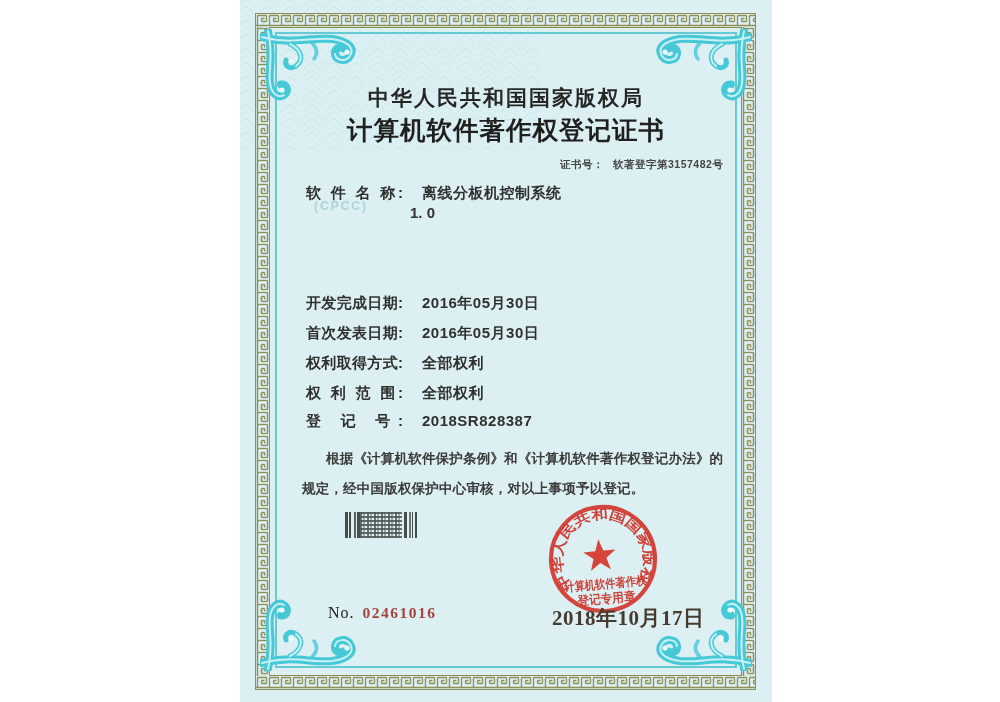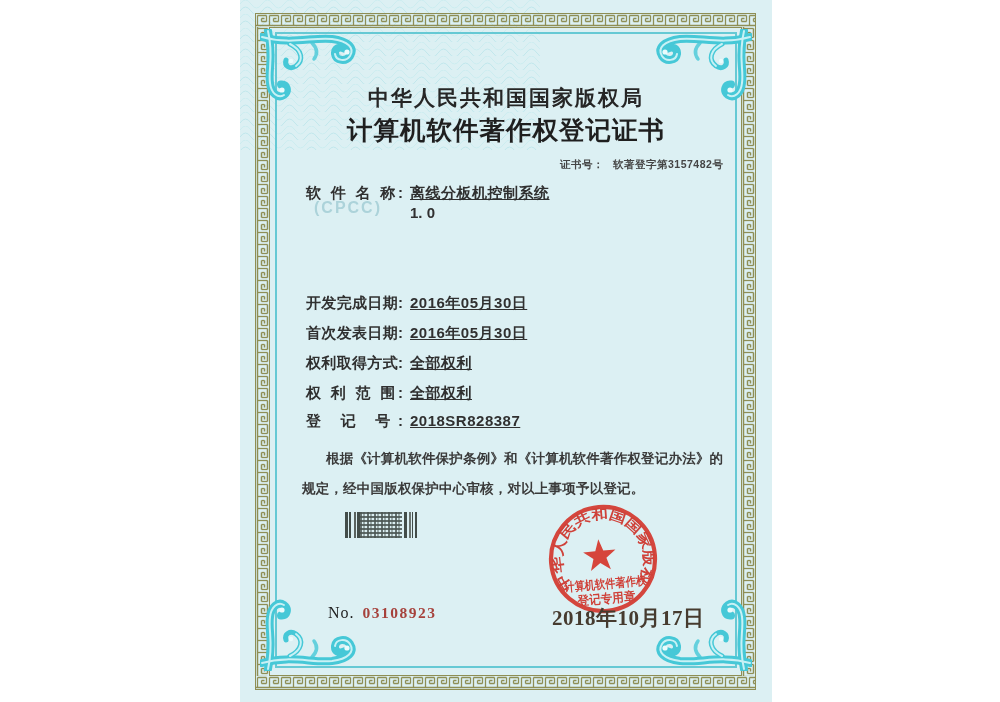--- a/index.html
+++ b/index.html
@@ -36,28 +36,28 @@
 
   
   .abs { position:absolute; z-index:4; }
   .authority { left:0; width:100%; top:84px; text-align:center;
                font-size:21px; font-weight:700; letter-spacing:2px; color:#262626; }
   .maintitle { left:0; width:100%; top:113px; text-align:center;
                font-size:25.5px; font-weight:700; letter-spacing:1px; color:#1f1f1f; }
   .certno { left:320px; top:158px; font-size:10.5px; color:#454545;
             display:flex; gap:9px; letter-spacing:.5px;
             font-family:"Liberation Sans","DejaVu Sans",sans-serif; font-weight:600;}
-  .cpcc { left:74px; top:199px; font-size:16px; font-weight:700; letter-spacing:2px;
+  .cpcc { left:74px; top:199px; font-size:12px; font-weight:700; letter-spacing:2px;
           color:rgba(73,150,166,.32); font-family:"Liberation Sans",sans-serif; }
 
   .frow { left:66px; display:flex; align-items:flex-start;
           font-family:"Liberation Sans","DejaVu Sans",sans-serif;
           font-size:15px; font-weight:600; color:#303030; line-height:1.05; }
   .flabel { width:97px; text-align:justify; text-align-last:justify; flex:none; }
-  .fvalue { margin-left:7px; letter-spacing:.5px;text-decoration:underline; }
+  .fvalue { margin-left:19px; letter-spacing:.5px; }
   .v2 { left:170px; font-family:"Liberation Sans","DejaVu Sans",sans-serif;
         font-size:15px; font-weight:600; color:#303030; }
   .r0{top:185px}.r1{top:238px}.r2{top:295px}.r3{top:325px}
   .r4{top:355px}.r5{top:385px}.r6{top:413px}
   .rv2{top:204px}
 
   .stmt { left:62px; width:404px; font-size:13.5px; font-weight:600; color:#3a3a3a;
           white-space:nowrap; letter-spacing:.2px; }
   .stmt1 { top:450px; text-indent:24px; }
   .stmt2 { top:480px; }
@@ -264,17 +264,17 @@
       </text>
       <polygon fill="#d6392e" points="82,65 86,76.5 98.2,76.7 88.5,84.1 92,95.8 82,88.8 72,95.8 75.5,84.1 65.8,76.7 78,76.5"></polygon>
       <text x="85" y="114" text-anchor="middle" font-size="12" fill="#cf342b" textLength="82" lengthAdjust="spacingAndGlyphs">计算机软件著作权</text>
       <text x="85" y="129" text-anchor="middle" font-size="12.5" fill="#cf342b" textLength="58" lengthAdjust="spacingAndGlyphs">登记专用章</text>
     </svg>
 
     <div class="abs sealdate">2018年10月17日</div>
 
     <div class="abs serial">
       <span class="serial-label">No.</span>
-      <span class="serial-num">03108923</span>
+      <span class="serial-num">02461016</span>
     </div>
 
   </div>
 </div>
 
 </body></html>

